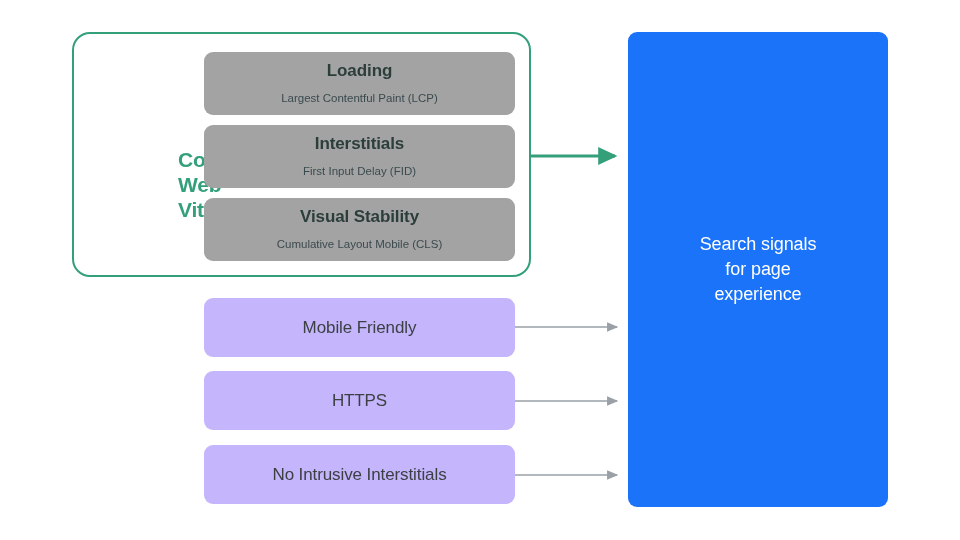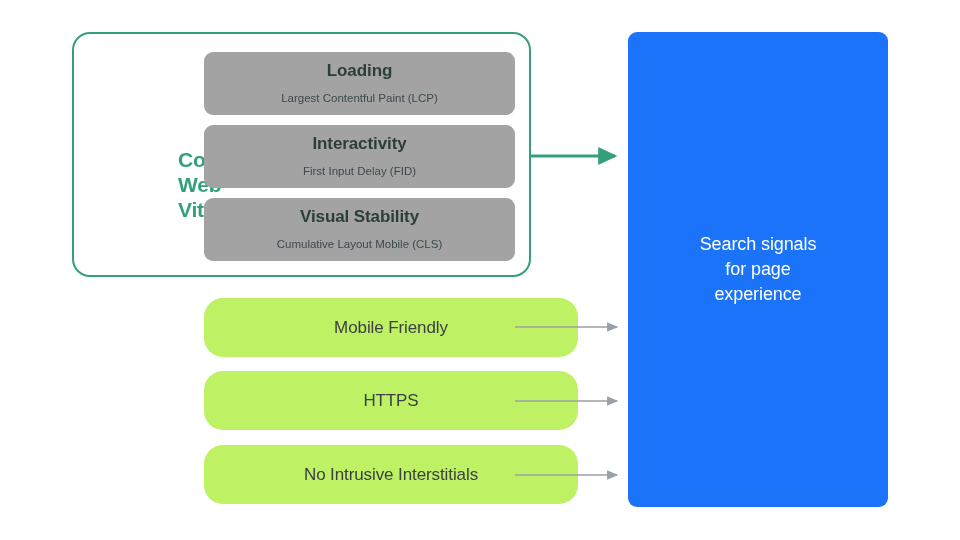--- a/index.html
+++ b/index.html
@@ -80,24 +80,24 @@
     font-weight: normal;
     line-height: 15px;
     margin-top: 10px;
     letter-spacing: 0px;
   }
 
   
   .signal-card {
     position: absolute;
     left: 204px;
-    width: 374px;
+    width: 311px;
     height: 59px;
-    background: #bef264;
-    border-radius: 19px;
+    background: #c4b5fd;
+    border-radius: 9px;
     box-sizing: border-box;
     display: flex;
     align-items: center;
     justify-content: center;
   }
   .signal-card.s0 { top: 298px; }
   .signal-card.s1 { top: 371px; }
   .signal-card.s2 { top: 445px; }
 
   .signal-label {
@@ -155,21 +155,21 @@
       <div>Vitals</div>
     </div>
   </div>
 
   <div class="metric-card m0">
     <span class="metric-title">Loading</span>
     <span class="metric-sub">Largest Contentful Paint (LCP)</span>
   </div>
 
   <div class="metric-card m1">
-    <span class="metric-title">Interactivity</span>
+    <span class="metric-title">Interstitials</span>
     <span class="metric-sub">First Input Delay (FID)</span>
   </div>
 
   <div class="metric-card m2">
     <span class="metric-title">Visual Stability</span>
     <span class="metric-sub">Cumulative Layout Mobile (CLS)</span>
   </div>
 
   <div class="signal-card s0">
     <span class="signal-label">Mobile Friendly</span>

